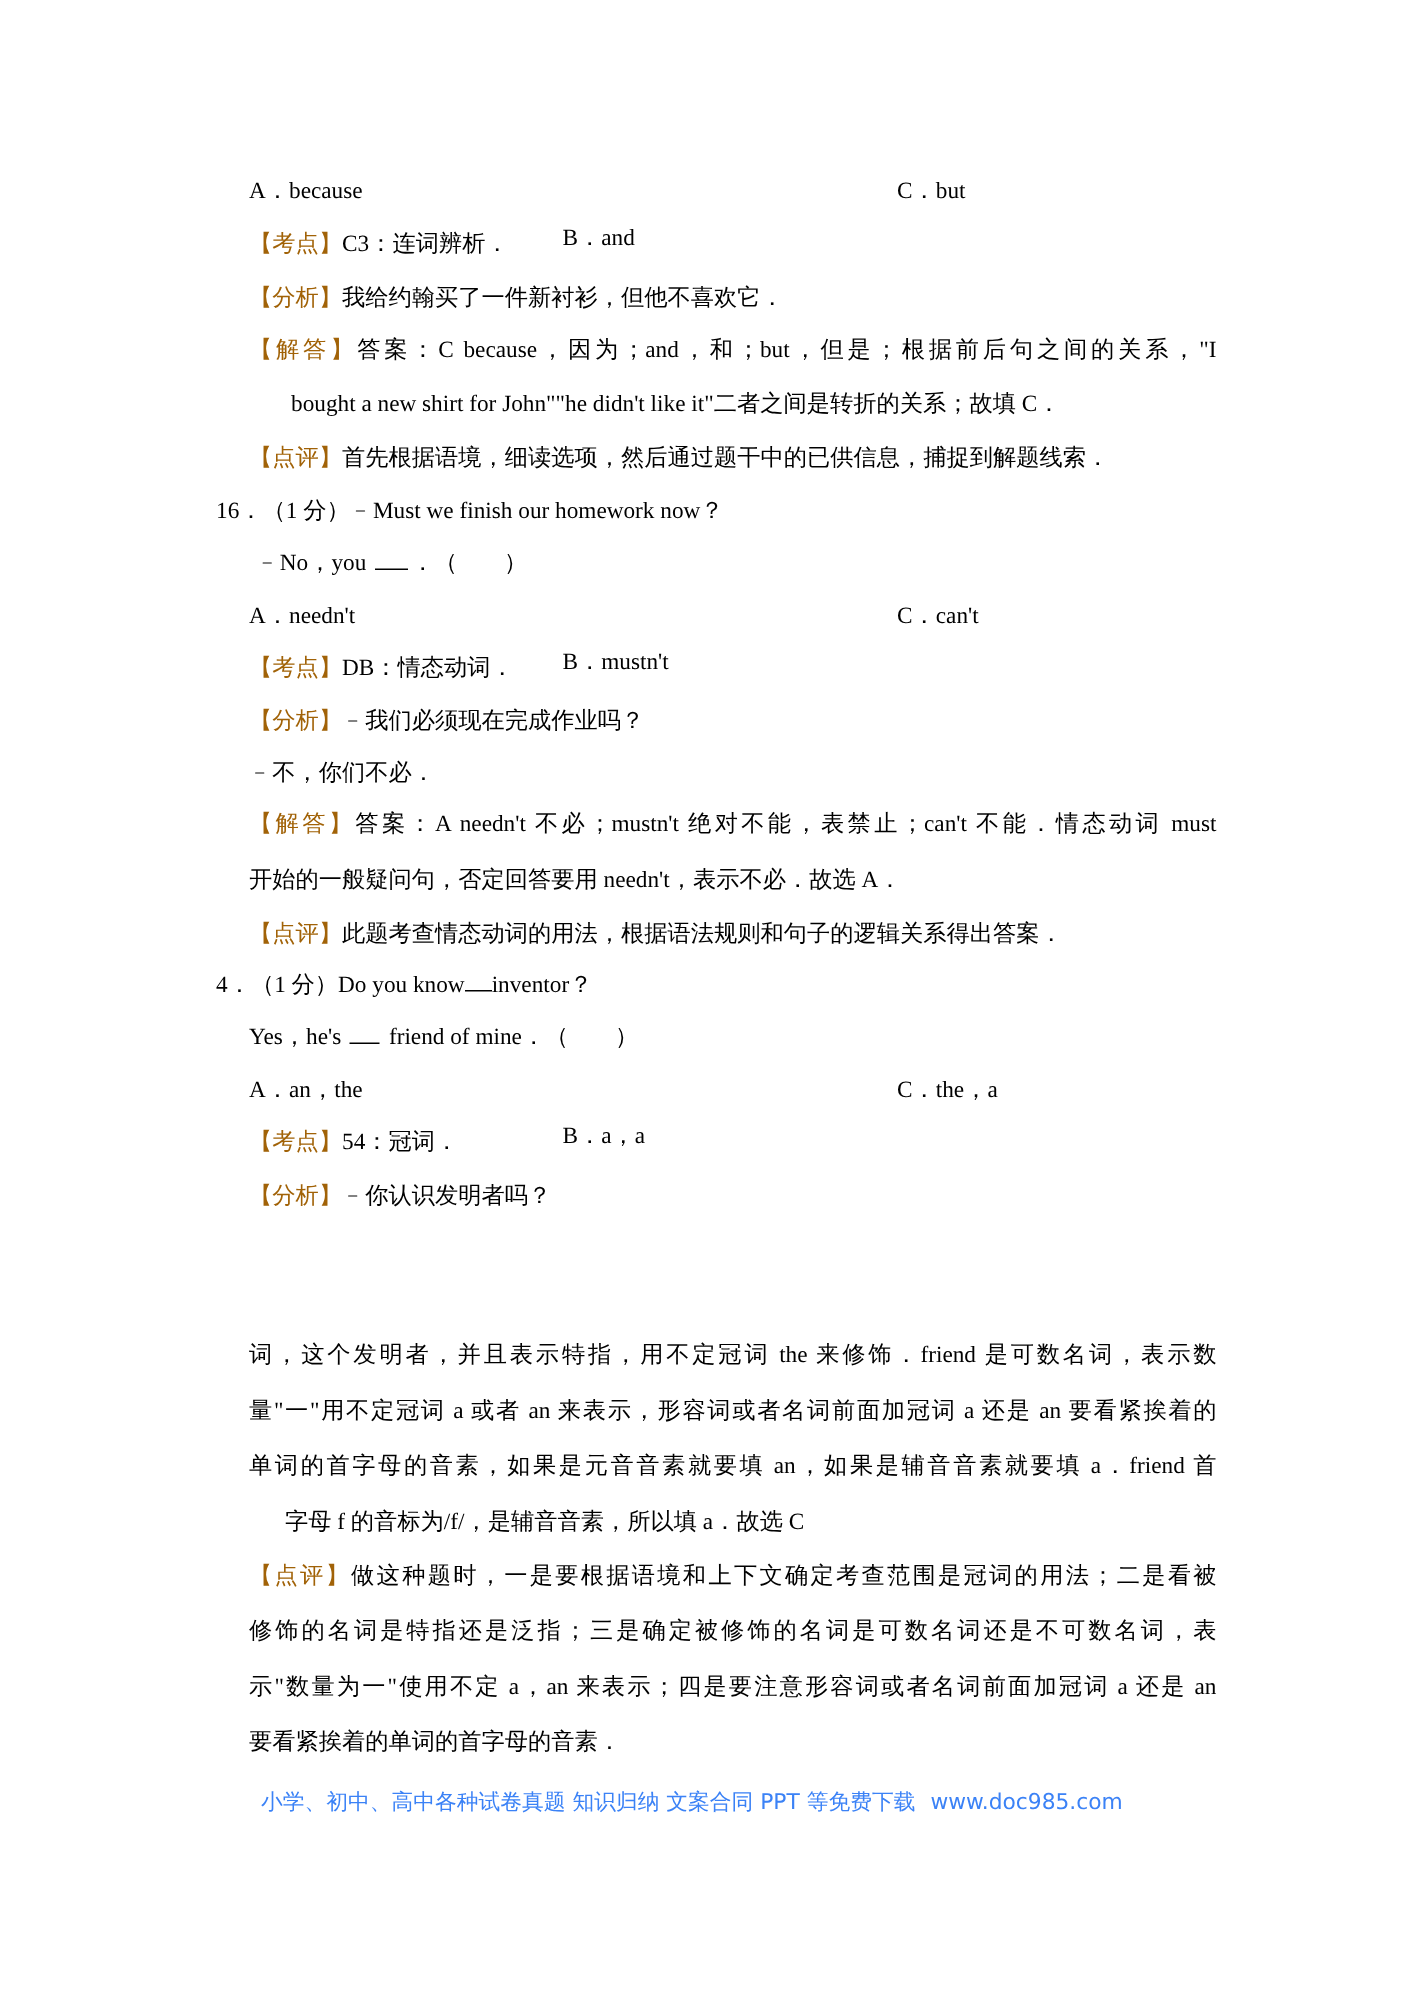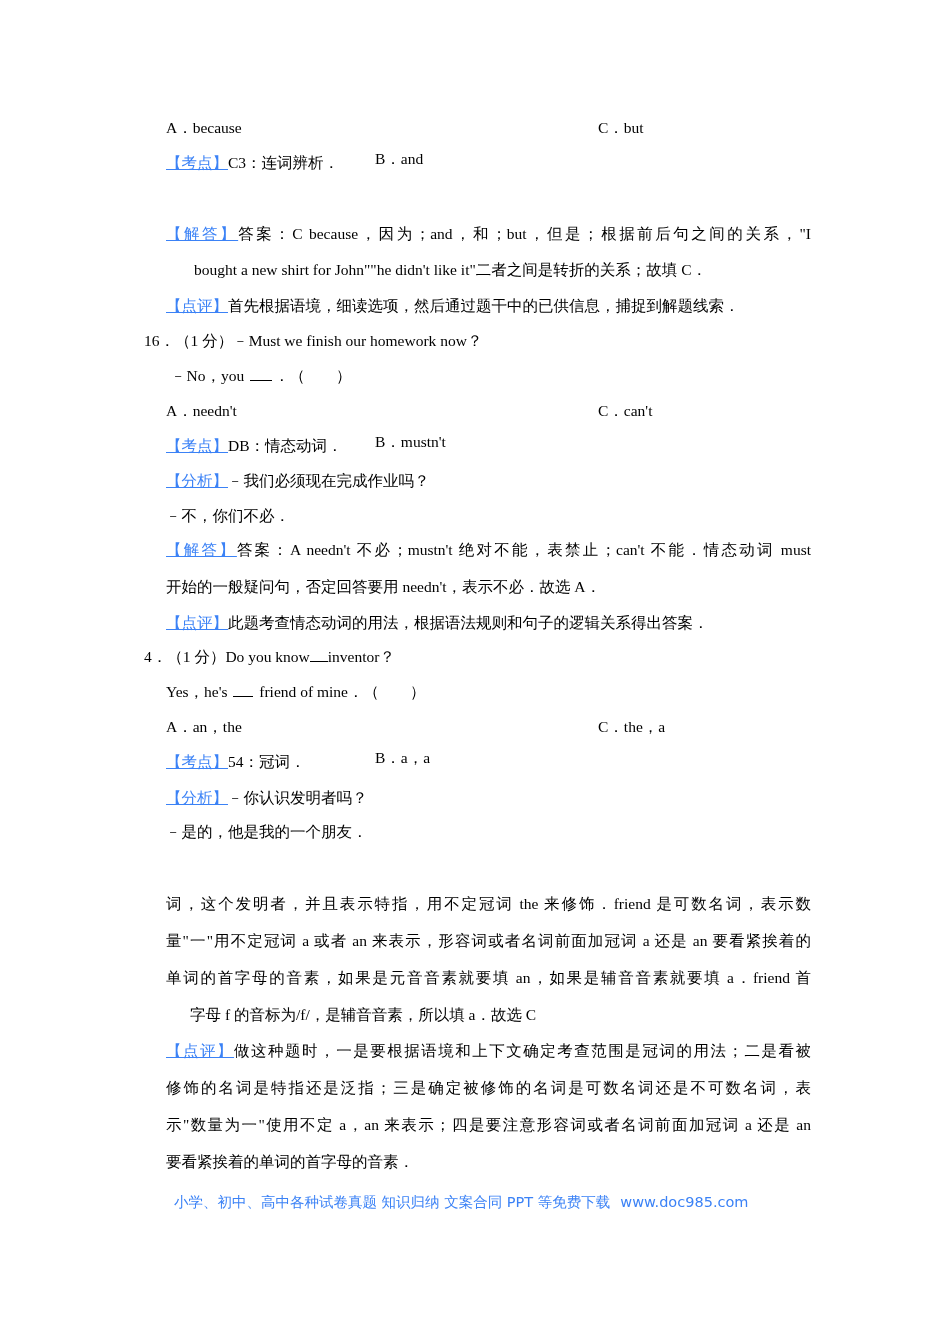--- a/index.html
+++ b/index.html
@@ -31,21 +31,21 @@
       line-height: 24px;
       white-space: nowrap;
       overflow: visible;
     }
     .line.justify {
       text-align: justify;
       text-align-last: justify;
     }
     .line.qnum { left: 144px; }
     .line.indent { left: 171px; }
-    .tag { color: #3b82f6; text-decoration: underline; }
+    .tag { color: #a16207; }
     .options {
       position: absolute;
       left: 166px;
       height: 24px;
       line-height: 24px;
       width: 645px;
     }
     .opt {
       position: absolute;
       top: 0;
@@ -82,20 +82,23 @@
   <div class="options" style="top:116px;">
     <span class="opt a">A．because</span>
     <span class="opt b">B．and</span>
     <span class="opt c">C．but</span>
   </div>
 
   <div class="line" style="top:151px;">
     <span class="tag">【考点】</span><span>C3：连词辨析．</span>
   </div>
 
+  <div class="line" style="top:187px;">
+    <span class="tag">【分析】</span><span>我给约翰买了一件新衬衫，但他不喜欢它．</span>
+  </div>
 
   <div class="line justify" style="top:222px;">
     <span class="tag">【解答】</span><span>答案：C  because，因为；and，和；but，但是；根据前后句之间的关系，"I</span>
   </div>
   <div class="line" style="top:258px;margin-left:28px;">
     <span>bought a new shirt for John""he didn't like it"二者之间是转折的关系；故填 C．</span>
   </div>
 
   <div class="line" style="top:294px;">
     <span class="tag">【点评】</span><span>首先根据语境，细读选项，然后通过题干中的已供信息，捕捉到解题线索．</span>
@@ -151,23 +154,20 @@
     <span class="opt c">C．the，a</span>
   </div>
 
   <div class="line" style="top:750px;">
     <span class="tag">【考点】</span><span>54：冠词．</span>
   </div>
 
   <div class="line" style="top:786px;">
     <span class="tag">【分析】</span><span>﹣你认识发明者吗？</span>
   </div>
-  <div class="line" style="top:820px;">
-    <span>﹣是的，他是我的一个朋友．</span>
-  </div>
 
   <div class="line justify" style="top:892px;">
     <span>词，这个发明者，并且表示特指，用不定冠词 the 来修饰．friend 是可数名词，表示数</span>
   </div>
   <div class="line justify" style="top:929px;">
     <span>量"一"用不定冠词 a 或者 an 来表示，形容词或者名词前面加冠词 a 还是 an 要看紧挨着的</span>
   </div>
   <div class="line justify" style="top:966px;">
     <span>单词的首字母的音素，如果是元音音素就要填 an，如果是辅音音素就要填 a．friend 首</span>
   </div>

